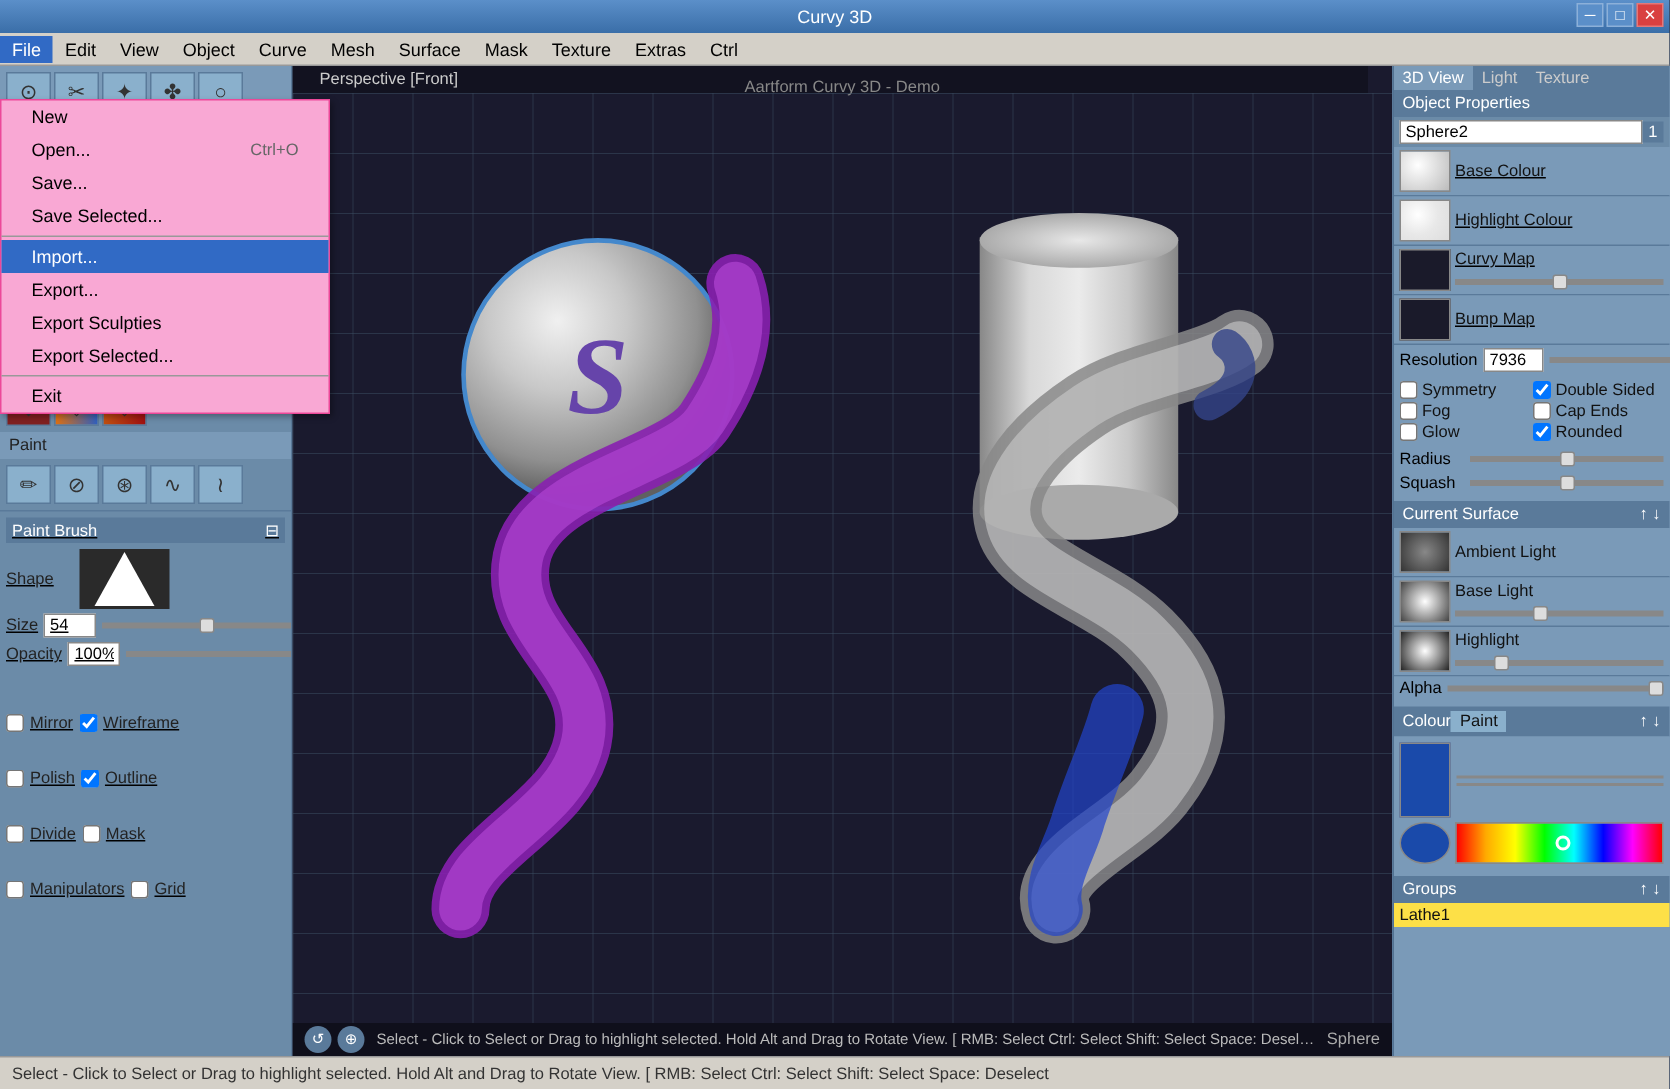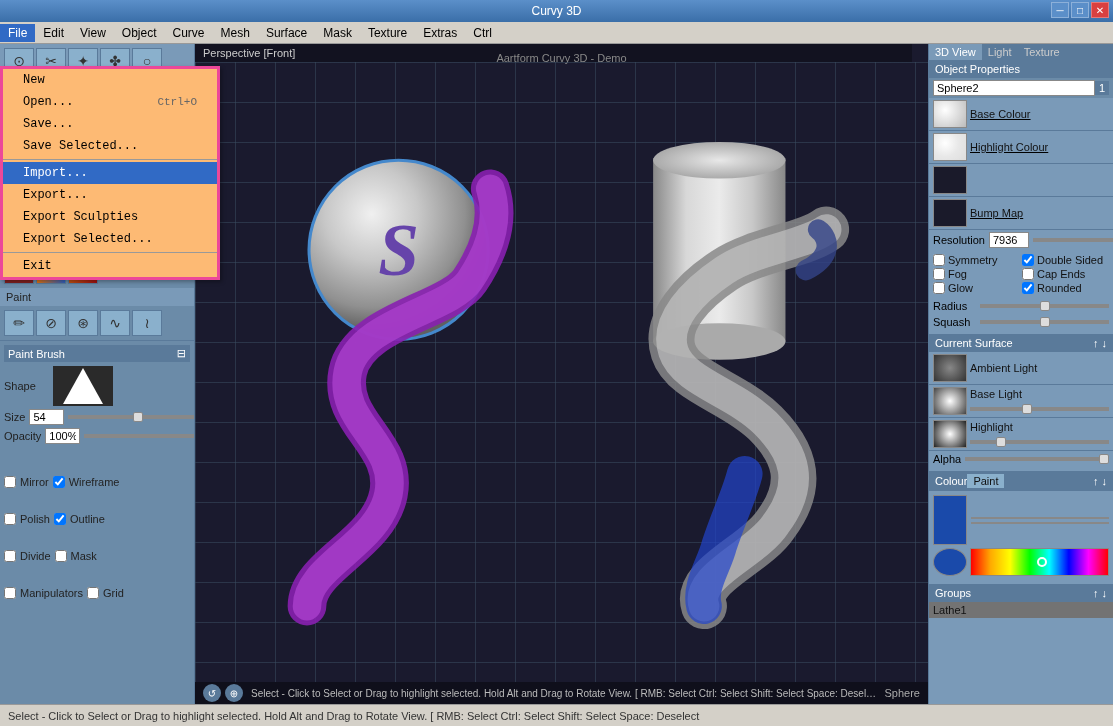--- a/index.html
+++ b/index.html
@@ -18,22 +18,22 @@
     
     .menu-bar {
       width: 100%; height: 22px; background: #d4d0c8; display: flex; align-items: center;
       border-bottom: 1px solid #999; position: relative; z-index: 100;
     }
     .menu-item { padding: 2px 8px; cursor: pointer; font-size: 12px; color: #000; }
     .menu-item.active { background: #316ac5; color: white; }
 
     
     .dropdown {
-      position: absolute; top: 44px; left: 0px; background: #fdba74;
-      border: 3px solid #ec4899; min-width: 220px; z-index: 200; box-shadow: 2px 2px 4px rgba(0,0,0,0.3); font-family: Liberation Mono, monospace;
+      position: absolute; top: 44px; left: 0px; background: #f9a8d4;
+      border: 1px solid #ec4899; min-width: 220px; z-index: 200; box-shadow: 2px 2px 4px rgba(0,0,0,0.3);
     }
     .dropdown-item {
       padding: 4px 20px; cursor: pointer; display: flex; justify-content: space-between; align-items: center;
     }
     .dropdown-item.highlighted { background: #316ac5; color: white; }
     .dropdown-item .shortcut { color: #666; font-size: 11px; }
     .dropdown-separator { height: 1px; background: #999; margin: 2px 0; }
 
     
     .main-layout { display: flex; width: 100%; height: calc(726px - 22px - 22px - 22px); }
@@ -52,20 +52,21 @@
       width: 30px; height: 26px; background: #8ab0cc; border: 1px solid #5a7a9a;
       display: flex; align-items: center; justify-content: center; cursor: pointer;
       font-size: 14px; color: #333;
     }
 
     .section-label { padding: 3px 6px; font-size: 11px; color: #222; background: #7a9ab8; }
 
     .paint-brush-panel {
       background: #6b8ba8; border-top: 1px solid #5a7a9a; padding: 4px;
       flex: 1;
+      text-decoration: underline;
     }
     .panel-header {
       display: flex; align-items: center; justify-content: space-between;
       background: #5a7a9a; padding: 2px 4px; font-size: 11px; color: white; margin-bottom: 4px;
     }
 
     .brush-row { display: flex; align-items: center; gap: 4px; margin-bottom: 3px; font-size: 11px; color: #222; }
     .brush-label { width: 45px; }
     .brush-shape { width: 60px; height: 40px; background: #2a2a2a; display: flex; align-items: center; justify-content: center; }
     .brush-triangle { width: 0; height: 0; border-left: 20px solid transparent; border-right: 20px solid transparent; border-bottom: 36px solid white; }
@@ -74,21 +75,21 @@
 
     .check-row { display: flex; align-items: center; gap: 4px; font-size: 11px; color: #222; margin-bottom: 2px; margin-top: 25px; }
     .check-row input { width: 12px; height: 12px; }
 
     
     .canvas-area {
       flex: 1; background: #1a1a2e; position: relative; overflow: hidden;
     }
     .canvas-header {
       position: absolute; top: 0; left: 0; right: 16px; height: 18px;
-      display: flex; align-items: center; padding: 0 8px; font-size: 11px; color: #aaa;
+      display: flex; align-items: center; padding: 0 18px; font-size: 11px; color: #aaa;
       background: rgba(0,0,0,0.3);
     }
     .canvas-label { color: #ccc; }
     .canvas-watermark {
       position: absolute; top: 8px; left: 50%; transform: translateX(-50%);
       font-size: 11px; color: #888; white-space: nowrap;
     }
 
     
     .canvas-objects { position: absolute; top: 18px; left: 0; right: 0; bottom: 22px; }
@@ -175,21 +176,21 @@
       background: linear-gradient(to right, #ff0000, #ffff00, #00ff00, #00ffff, #0000ff, #ff00ff, #ff0000);
       border: 1px solid #888;
     }
     .colour-row { display: flex; gap: 4px; margin-bottom: 3px; align-items: center; }
 
     
     .groups-header {
       background: #5a7a9a; padding: 3px 6px; font-size: 11px; color: white;
       display: flex; align-items: center; justify-content: space-between; margin-top: 4px;
     }
-    .groups-item { padding: 2px 4px; font-size: 11px; color: #111; background: #737373; }
+    .groups-item { padding: 2px 4px; font-size: 11px; color: #111; background: #fde047; }
 
     
     .status-bar {
       height: 22px; background: #d4d0c8; border-top: 1px solid #999;
       display: flex; align-items: center; padding: 0 8px; font-size: 11px; color: #333;
     }
 
     
     .res-row { display: flex; align-items: center; padding: 2px 4px; gap: 4px; background: #7a9ab8; font-size: 11px; }
     .res-input { width: 40px; background: white; border: 1px solid #888; padding: 1px 3px; font-size: 11px; }
@@ -456,20 +457,24 @@
       <span class="mat-label">Base Colour</span>
     </div>
 
     <div class="material-row">
       <div class="mat-swatch" style="background:radial-gradient(circle at 35% 35%, #fff, #e8e8e8, #ddd);"></div>
       <span class="mat-label">Highlight Colour</span>
     </div>
 
     <div class="material-row">
       <div class="mat-swatch" style="background:#1a1a2a;"></div>
+      <div style="flex:1;">
+        <div style="font-size:11px;color:#111;">Curvy Map</div>
+        <input type="range" style="width: 100%; height: 4px;" value="50" min="0" max="100">
+      </div>
     </div>
 
     <div class="material-row">
       <div class="mat-swatch" style="background:#1a1a2a;"></div>
       <div style="flex:1;">
         <div style="font-size:11px;color:#111;">Bump Map</div>
       </div>
     </div>
 
     <div class="res-row">

